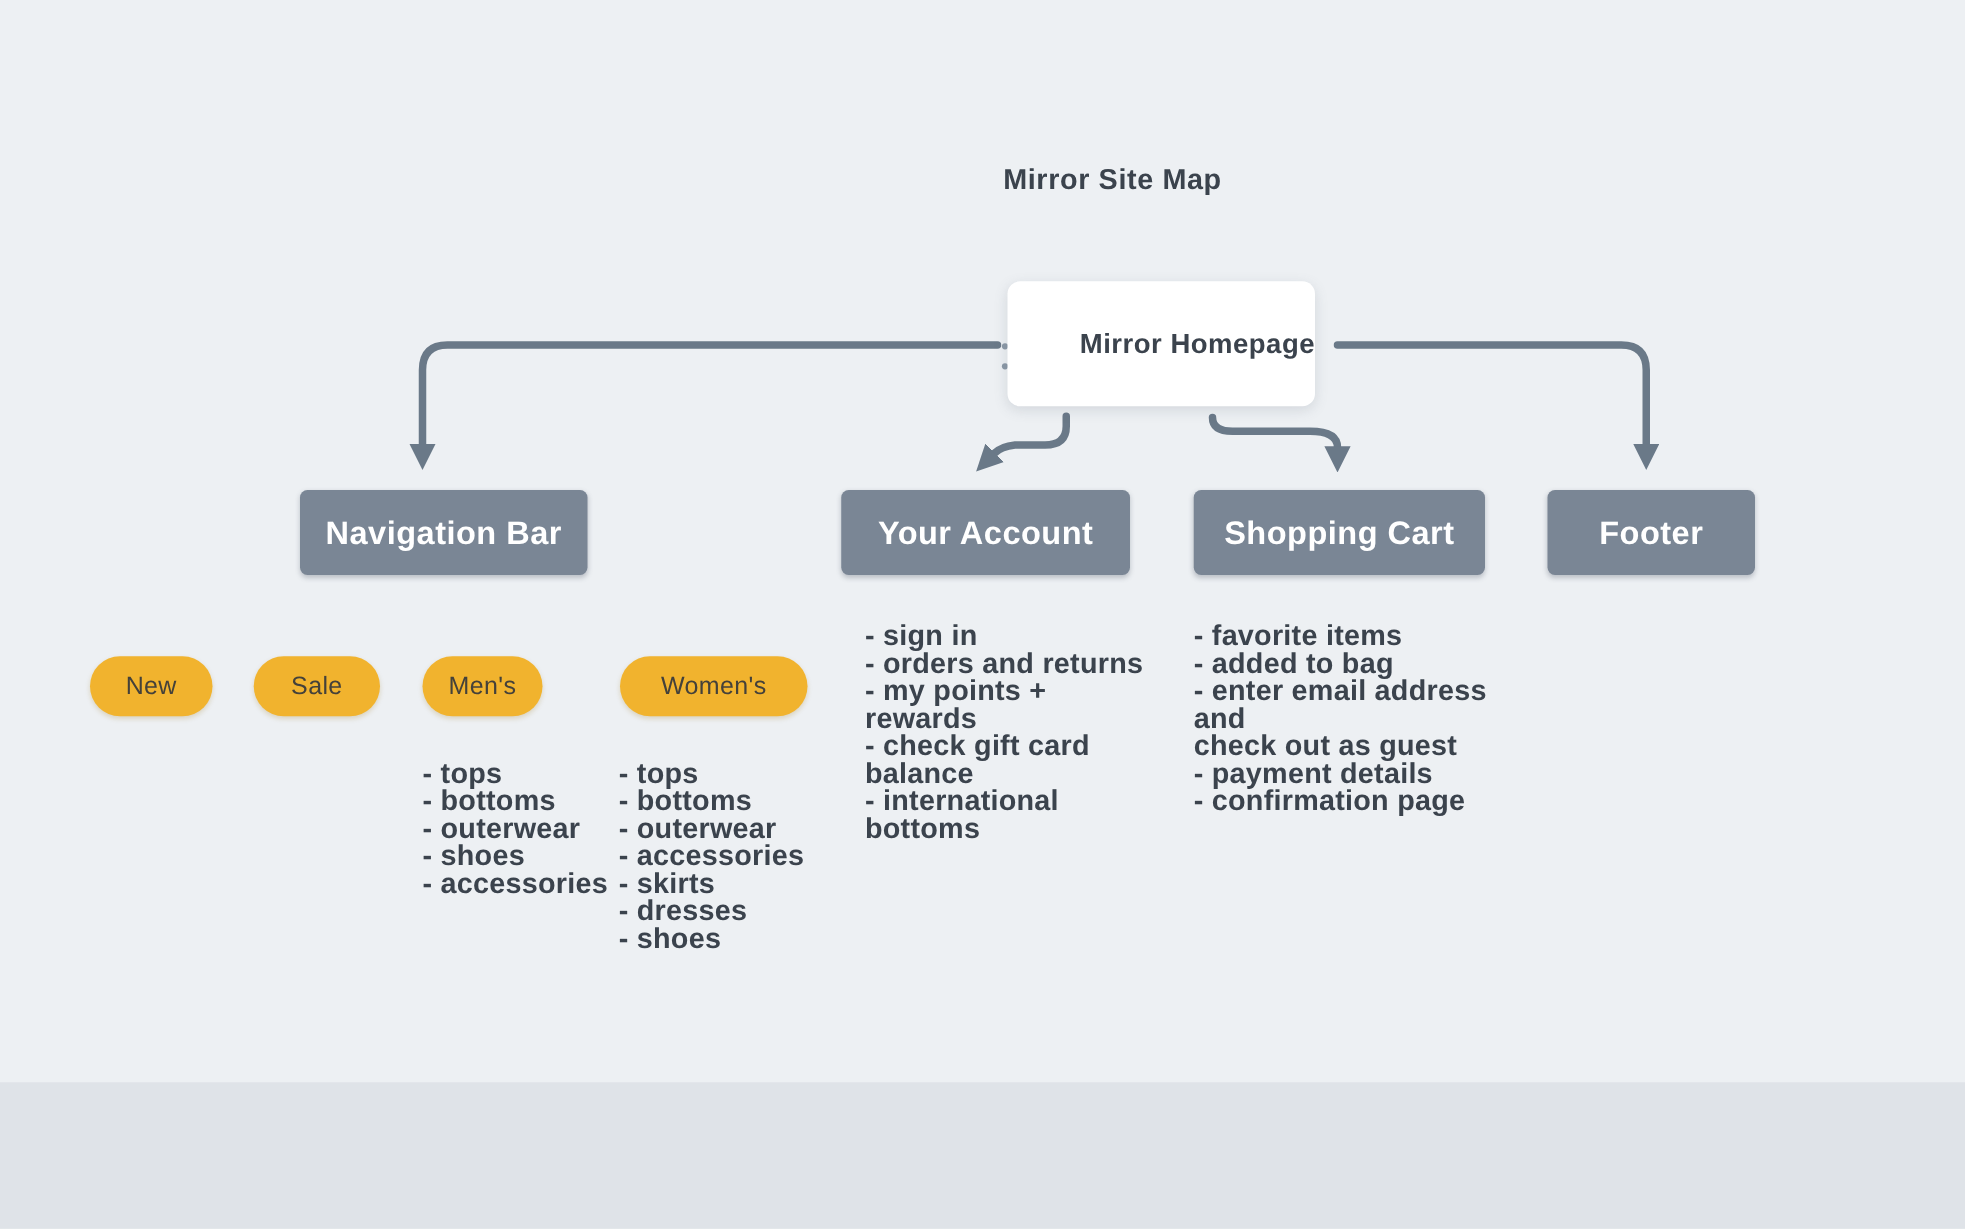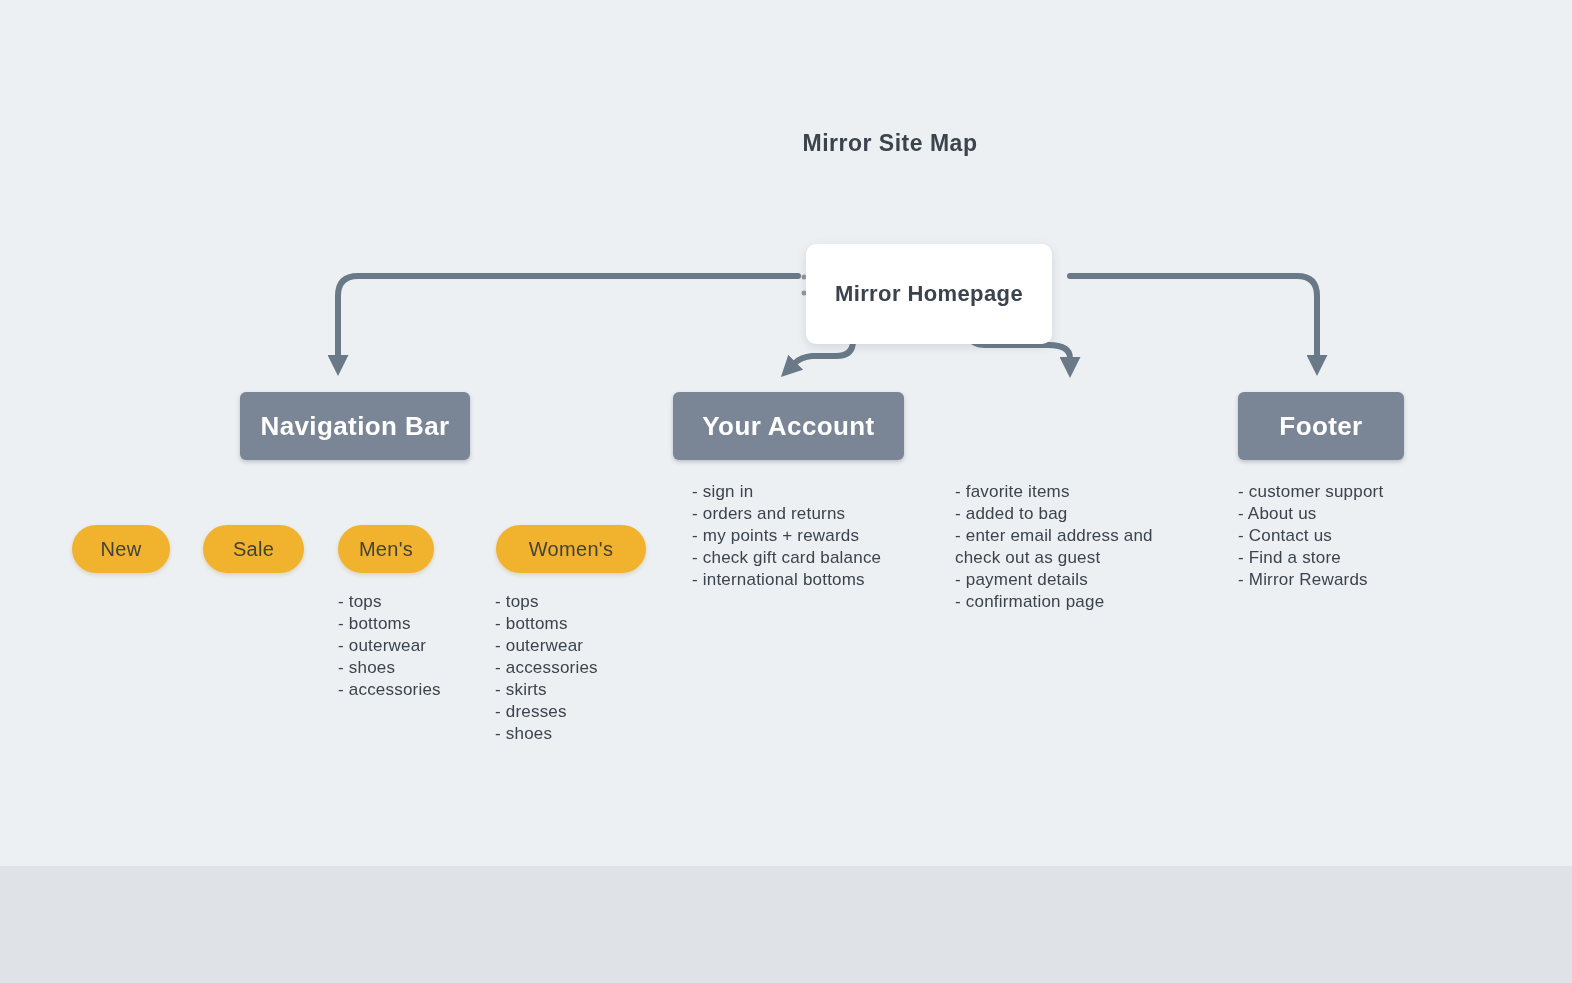--- a/index.html
+++ b/index.html
@@ -28,24 +28,23 @@
     letter-spacing:.5px;
   }
   .connectors{position:absolute;left:0;top:0;}
   .connectors path.link{fill:none;stroke:var(--connector);stroke-width:6;stroke-linecap:round;}
   .connectors .arrowhead{fill:var(--connector);}
   .connectors .dot{fill:#8b98a6;}
   .root-node{
     position:absolute;left:806px;top:225px;width:246px;height:100px;
     background:var(--root-fill);border-radius:10px;
     box-shadow:0 3px 10px rgba(90,100,115,.18);
-    display:flex;align-items:center;justify-content:center;
+    display:flex;align-items:center;justify-content:flex-end;
     font-size:22px;font-weight:700;color:var(--text);
     letter-spacing:.4px;
-    margin-top:19px;
   }
   .section-node{
     position:absolute;top:392px;height:68px;
     background:var(--node-fill);border-radius:6px;
     box-shadow:0 2px 4px rgba(70,80,95,.3);
     display:flex;align-items:center;justify-content:center;
     font-size:26px;font-weight:700;color:var(--node-text);
     letter-spacing:.4px;
   }
   #box-nav{left:240px;width:230px}
@@ -59,22 +58,22 @@
     display:flex;align-items:center;justify-content:center;
     font-size:20px;font-weight:400;color:var(--pill-text);
     letter-spacing:.3px;
   }
   #pill-new{left:72px;width:98px}
   #pill-sale{left:203px;width:101px}
   #pill-mens{left:338px;width:96px}
   #pill-womens{left:496px;width:150px}
   .item-list{
     position:absolute;
-    font-size:17px;font-weight:400;color:var(--text);
-    line-height:22px;letter-spacing:.2px;
+    font-size:23px;font-weight:700;color:var(--text);
+    line-height:22px;letter-spacing:.2px;margin-top:16px;
   }
   .item-list .li{white-space:pre-line;}
   #list-account{left:692px;top:481px;width:230px}
   #list-cart{left:955px;top:481px;width:240px}
   #list-footer{left:1238px;top:481px;width:200px}
   #list-mens{left:338px;top:591px;width:150px}
   #list-womens{left:495px;top:591px;width:150px}
 </style>
 </head>
 <body>
@@ -100,20 +99,23 @@
   <div class="root-node">
     <span>Mirror Homepage</span>
   </div>
 
   <div class="section-node" id="box-nav">
     <span>Navigation Bar</span>
   </div>
   <div class="section-node" id="box-account">
     <span>Your Account</span>
   </div>
+  <div class="section-node" id="box-cart">
+    <span>Shopping Cart</span>
+  </div>
   <div class="section-node" id="box-footer">
     <span>Footer</span>
   </div>
 
   <div class="pill" id="pill-new">
     <span>New</span>
   </div>
   <div class="pill" id="pill-sale">
     <span>Sale</span>
   </div>
@@ -132,27 +134,20 @@
       <div class="li">- international bottoms</div>
     </div>
   <div class="item-list" id="list-cart">
       <div class="li">- favorite items</div>
       <div class="li">- added to bag</div>
       <div class="li">- enter email address and
 check out as guest</div>
       <div class="li">- payment details</div>
       <div class="li">- confirmation page</div>
     </div>
-  <div class="item-list" id="list-footer">
-      <div class="li">- customer support</div>
-      <div class="li">- About us</div>
-      <div class="li">- Contact us</div>
-      <div class="li">- Find a store</div>
-      <div class="li">- Mirror Rewards</div>
-    </div>
   <div class="item-list" id="list-mens">
       <div class="li">- tops</div>
       <div class="li">- bottoms</div>
       <div class="li">- outerwear</div>
       <div class="li">- shoes</div>
       <div class="li">- accessories</div>
     </div>
   <div class="item-list" id="list-womens">
       <div class="li">- tops</div>
       <div class="li">- bottoms</div>

